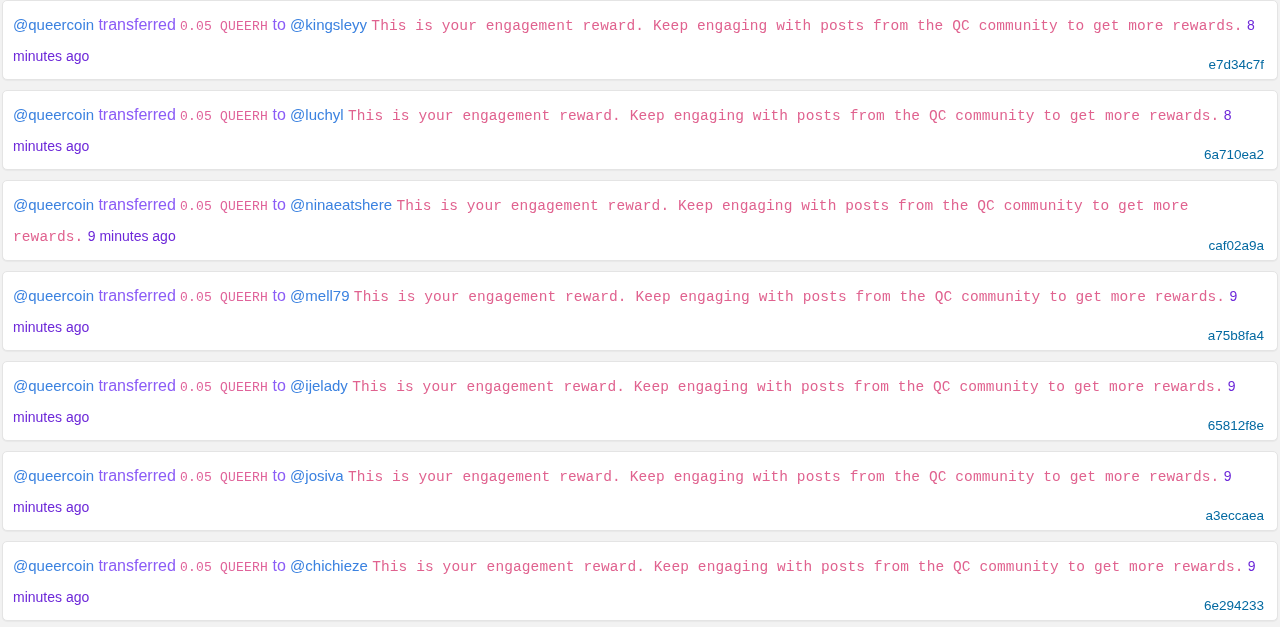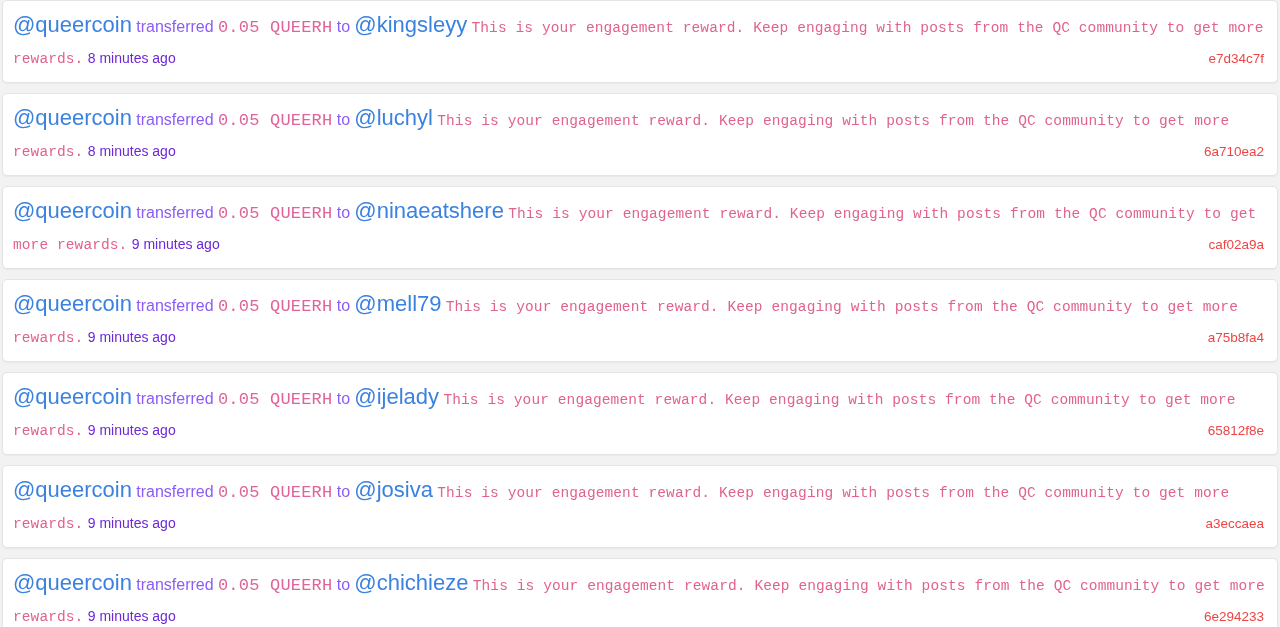--- a/index.html
+++ b/index.html
@@ -26,50 +26,50 @@
   .tx-line {
     font-size: 15.5px;
     line-height: 29px;
     color: #2b2b2b;
     word-spacing: 0px;
   }
   .user-link {
     color: #3b82e0;
     text-decoration: none;
     font-family: "Liberation Sans", sans-serif;
-    font-size: 22px;
+    font-size: 15px;
   }
   .verb {
     color: #8b5cf6;
     font-family: "Liberation Sans", sans-serif;
     font-size: 16px;
   }
   .amount {
     color: #e0639a;
     font-family: "Liberation Mono", monospace;
-    font-size: 17px;
+    font-size: 13px;
     letter-spacing: 0.2px;
   }
   .memo {
     color: #e0628f;
     font-family: "Liberation Mono", monospace;
     font-size: 14.5px;
     letter-spacing: 0.1px;
   }
   .timestamp {
     color: #6d28d9;
     font-family: "Liberation Sans", sans-serif;
     font-size: 14px;
     text-decoration: none;
   }
   .txid {
     position: absolute;
     right: 13px;
-    bottom: 16px;
-    color: #ef4444;
+    bottom: 7px;
+    color: #0369a1;
     font-family: "Liberation Sans", sans-serif;
     font-size: 13.5px;
   }
 </style>
 </head>
 <body>
 
 <div id="feed">
   <div class="tx-card">
     <div class="tx-line">

